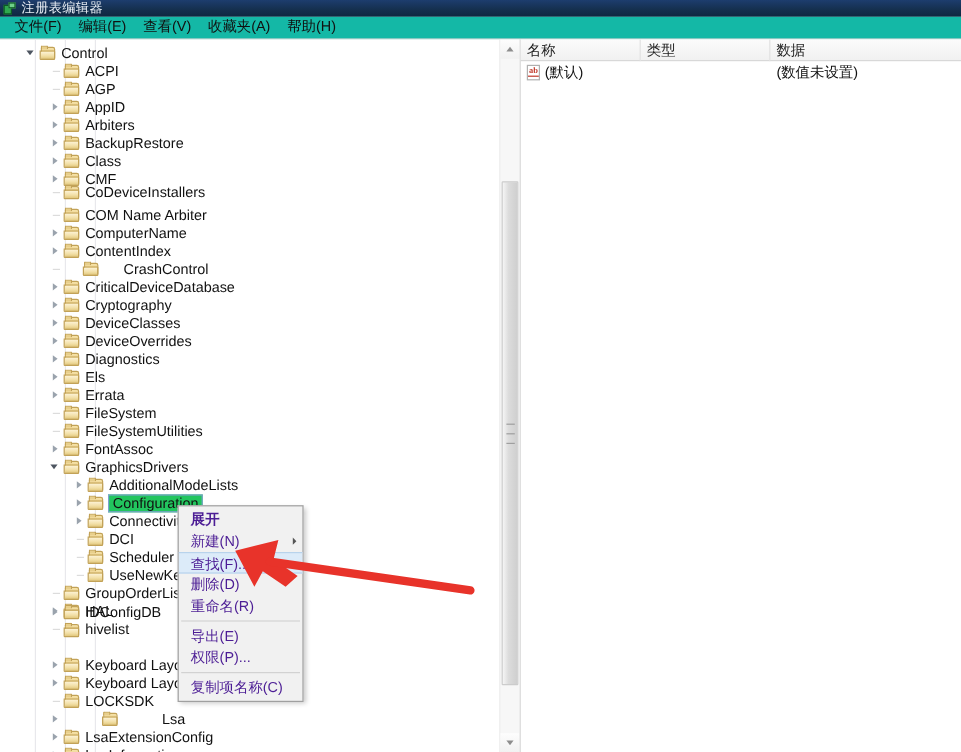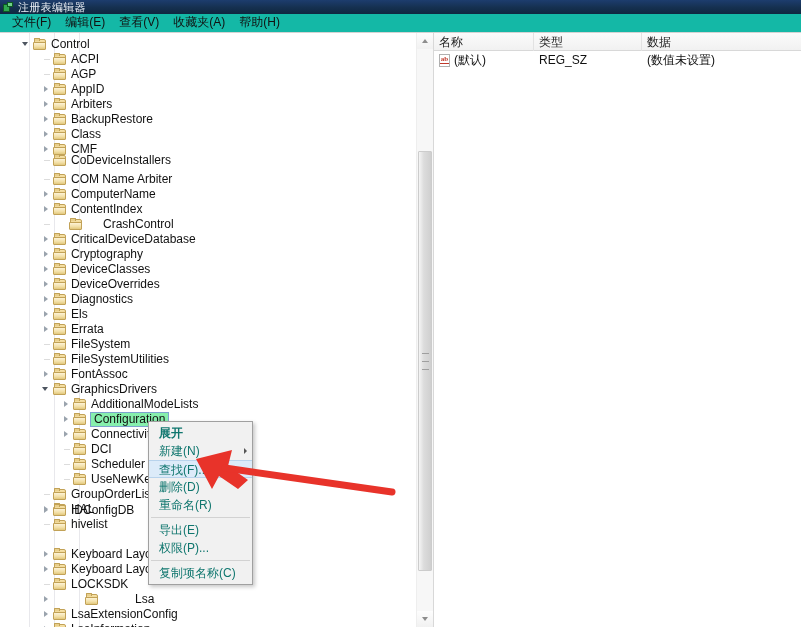--- a/index.html
+++ b/index.html
@@ -176,21 +176,21 @@
     left: 0px; top: 4px;
     width: 13px; height: 8px;
     background: linear-gradient(to bottom, #fdf3d6 0%, #f2dfa6 60%, #e2c87d 100%);
     border: 1px solid #c2a257;
     border-radius: 0 1px 1px 1px;
   }
 
   .label { padding-right: 4px; }
 
   .node.selected .label {
-    background: #86efac;
+    background: #22c55e;
     border: 1px solid #7da2ce;
     padding: 0 3px;
     margin-left: -1px;
     line-height: 13px;
   }
 
   
   .vscroll {
     position: absolute;
     left: 416px; top: 0;
@@ -312,21 +312,21 @@
     border: 1px solid #a0a0a0;
     box-shadow: 2px 2px 4px rgba(0,0,0,0.22);
     padding: 2px 0;
     z-index: 40;
   }
   .ctxmenu .cm-item {
     position: relative;
     height: 18px;
     line-height: 18px;
     font-size: 12px;
-    color: #0f766e;
+    color: #4c1d95;
     padding-left: 10px;
     padding-right: 14px;
     white-space: nowrap;
     cursor: default;
   }
   .ctxmenu .cm-item.bold { font-weight: bold; }
   .ctxmenu .cm-item.highlight {
     background: #dcebf9;
     border-top: 1px solid #b8d3ec;
     border-bottom: 1px solid #b8d3ec;
@@ -765,21 +765,20 @@
           <div class="col" style="left: 208px; width: 160px;">数据</div>
         </div>
       <div id="listbody">
           <div class="list-row">
             <div class="ab-icon">
               <div class="pg"></div>
               <div class="txt">ab</div>
               <div class="ul"></div>
             </div>
             <div class="cell" style="left: 15px; width: 100px;">(默认)</div>
-            <div class="cell" style="left: 100px; width: 108px;">REG_SZ</div>
             <div class="cell" style="left: 208px; width: 160px;">(数值未设置)</div>
           </div>
         </div>
     </div>
 
   </div>
 
   <div class="ctxmenu" id="ctxmenu">
       <div class="cm-item bold"><span>展开</span></div>
       <div class="cm-item"><span>新建(N)</span><div class="submark"></div></div>

